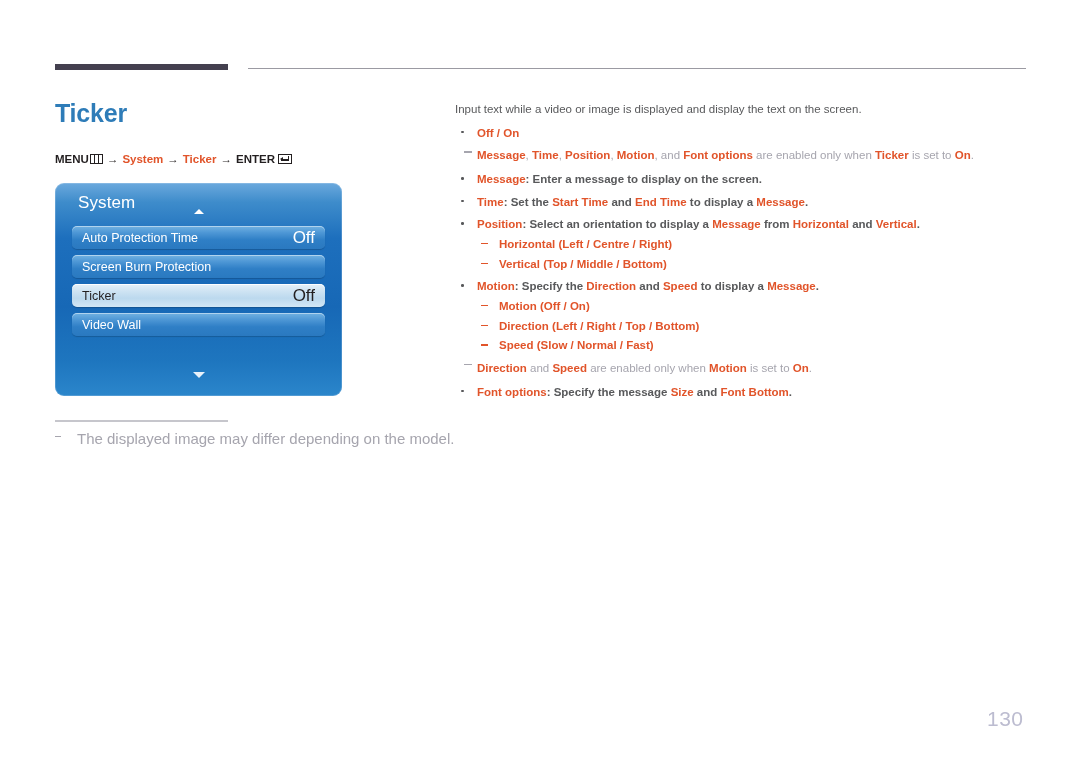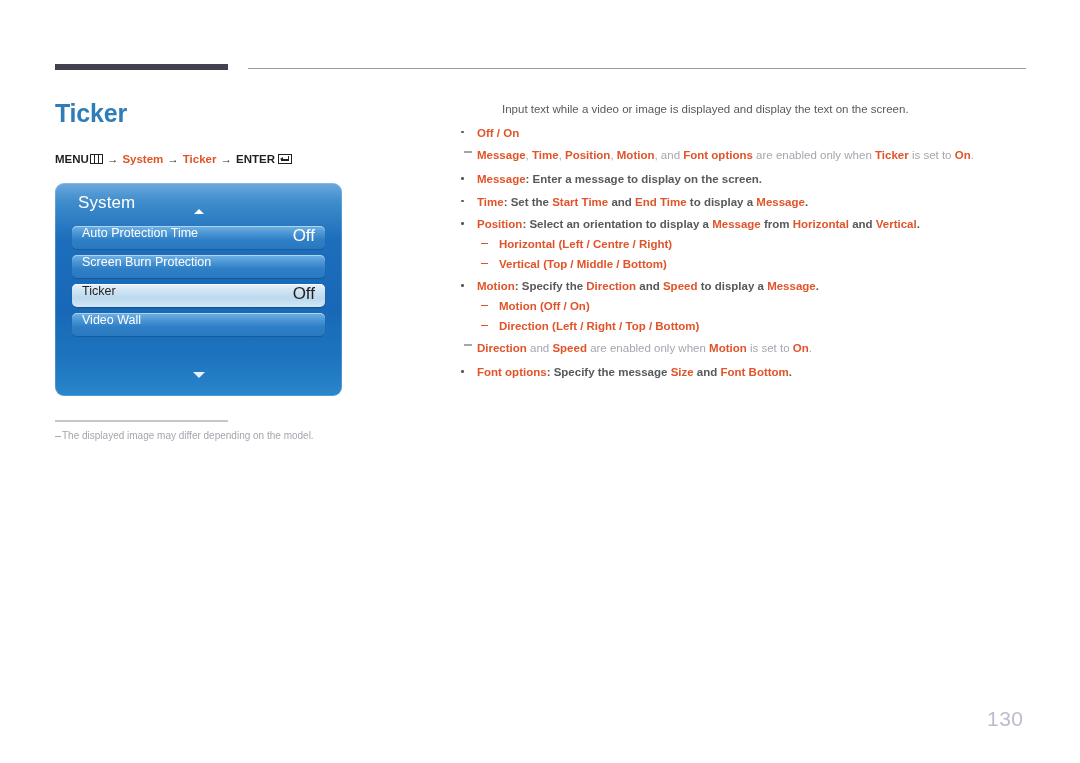--- a/index.html
+++ b/index.html
@@ -165,20 +165,21 @@
     position: absolute;
     left: 17px;
     right: 17px;
     top: 43px;
   }
   .osd-row {
     height: 23px;
     margin-bottom: 6px;
     border-radius: 5px;
     display: flex;
+    align-items: center;
     justify-content: space-between;
     padding: 0 10px;
     box-sizing: border-box;
     font-size: 12.5px;
     color: #ffffff;
     background: linear-gradient(180deg, #72b2e2 0%, #4f98d6 28%, #2f7fc6 60%, #2a79c0 100%);
     box-shadow: inset 0 1px 0 rgba(255,255,255,0.45),
                 0 1px 1px rgba(0,0,0,0.18);
   }
   .osd-row.selected {
@@ -195,25 +196,25 @@
     left: 55px;
     top: 420px;
     width: 173px;
     height: 1.6px;
     background: #c6c6cc;
   }
   .footnote {
     position: absolute;
     left: 55px;
     top: 430px;
-    font-size: 10px;
+    font-size: 15px;
     color: #a6a5ae;
     display: flex;
     align-items: flex-start;
-    gap: 1px;
+    gap: 16px;
     white-space: nowrap;
   }
   .footnote .dash {
     display: inline-block;
     width: 6px;
     height: 1.2px;
     background: #a6a5ae;
     margin-top: 6px;
     flex: none;
   }
@@ -223,21 +224,20 @@
     position: absolute;
     left: 455px;
     top: 101px;
     width: 575px;
     font-size: 11.5px;
     line-height: 1.45;
   }
   .intro {
     color: #58595b;
     margin-bottom: 7px;
-    margin-left: 47px;
   }
 
   ul.blist {
     list-style: none;
     margin: 0;
     padding: 0;
   }
   li.bitem {
     position: relative;
     padding-left: 22px;
@@ -412,20 +412,25 @@
         <li class="sitem">
           <span class="sdash"></span>
           <b class="hl">Motion</b>
           <b class="hl">(Off / On)</b>
         </li>
         <li class="sitem">
           <span class="sdash"></span>
           <b class="hl">Direction</b>
           <b class="hl">(Left / Right / Top / Bottom)</b>
         </li>
+        <li class="sitem">
+          <span class="sdash"></span>
+          <b class="hl">Speed</b>
+          <b class="hl">(Slow / Normal / Fast)</b>
+        </li>
       </ul>
     </li>
 
     <li class="note note-2">
       <span class="ndash"></span>
       <b class="hl">Direction</b><span class="gy"> and </span><b class="hl">Speed</b><span class="gy"> are enabled only when </span><b class="hl">Motion</b><span class="gy"> is set to </span><b class="hl">On</b><span class="gy">.</span>
     </li>
 
     <li class="bitem">
       <span class="bullet"></span>

